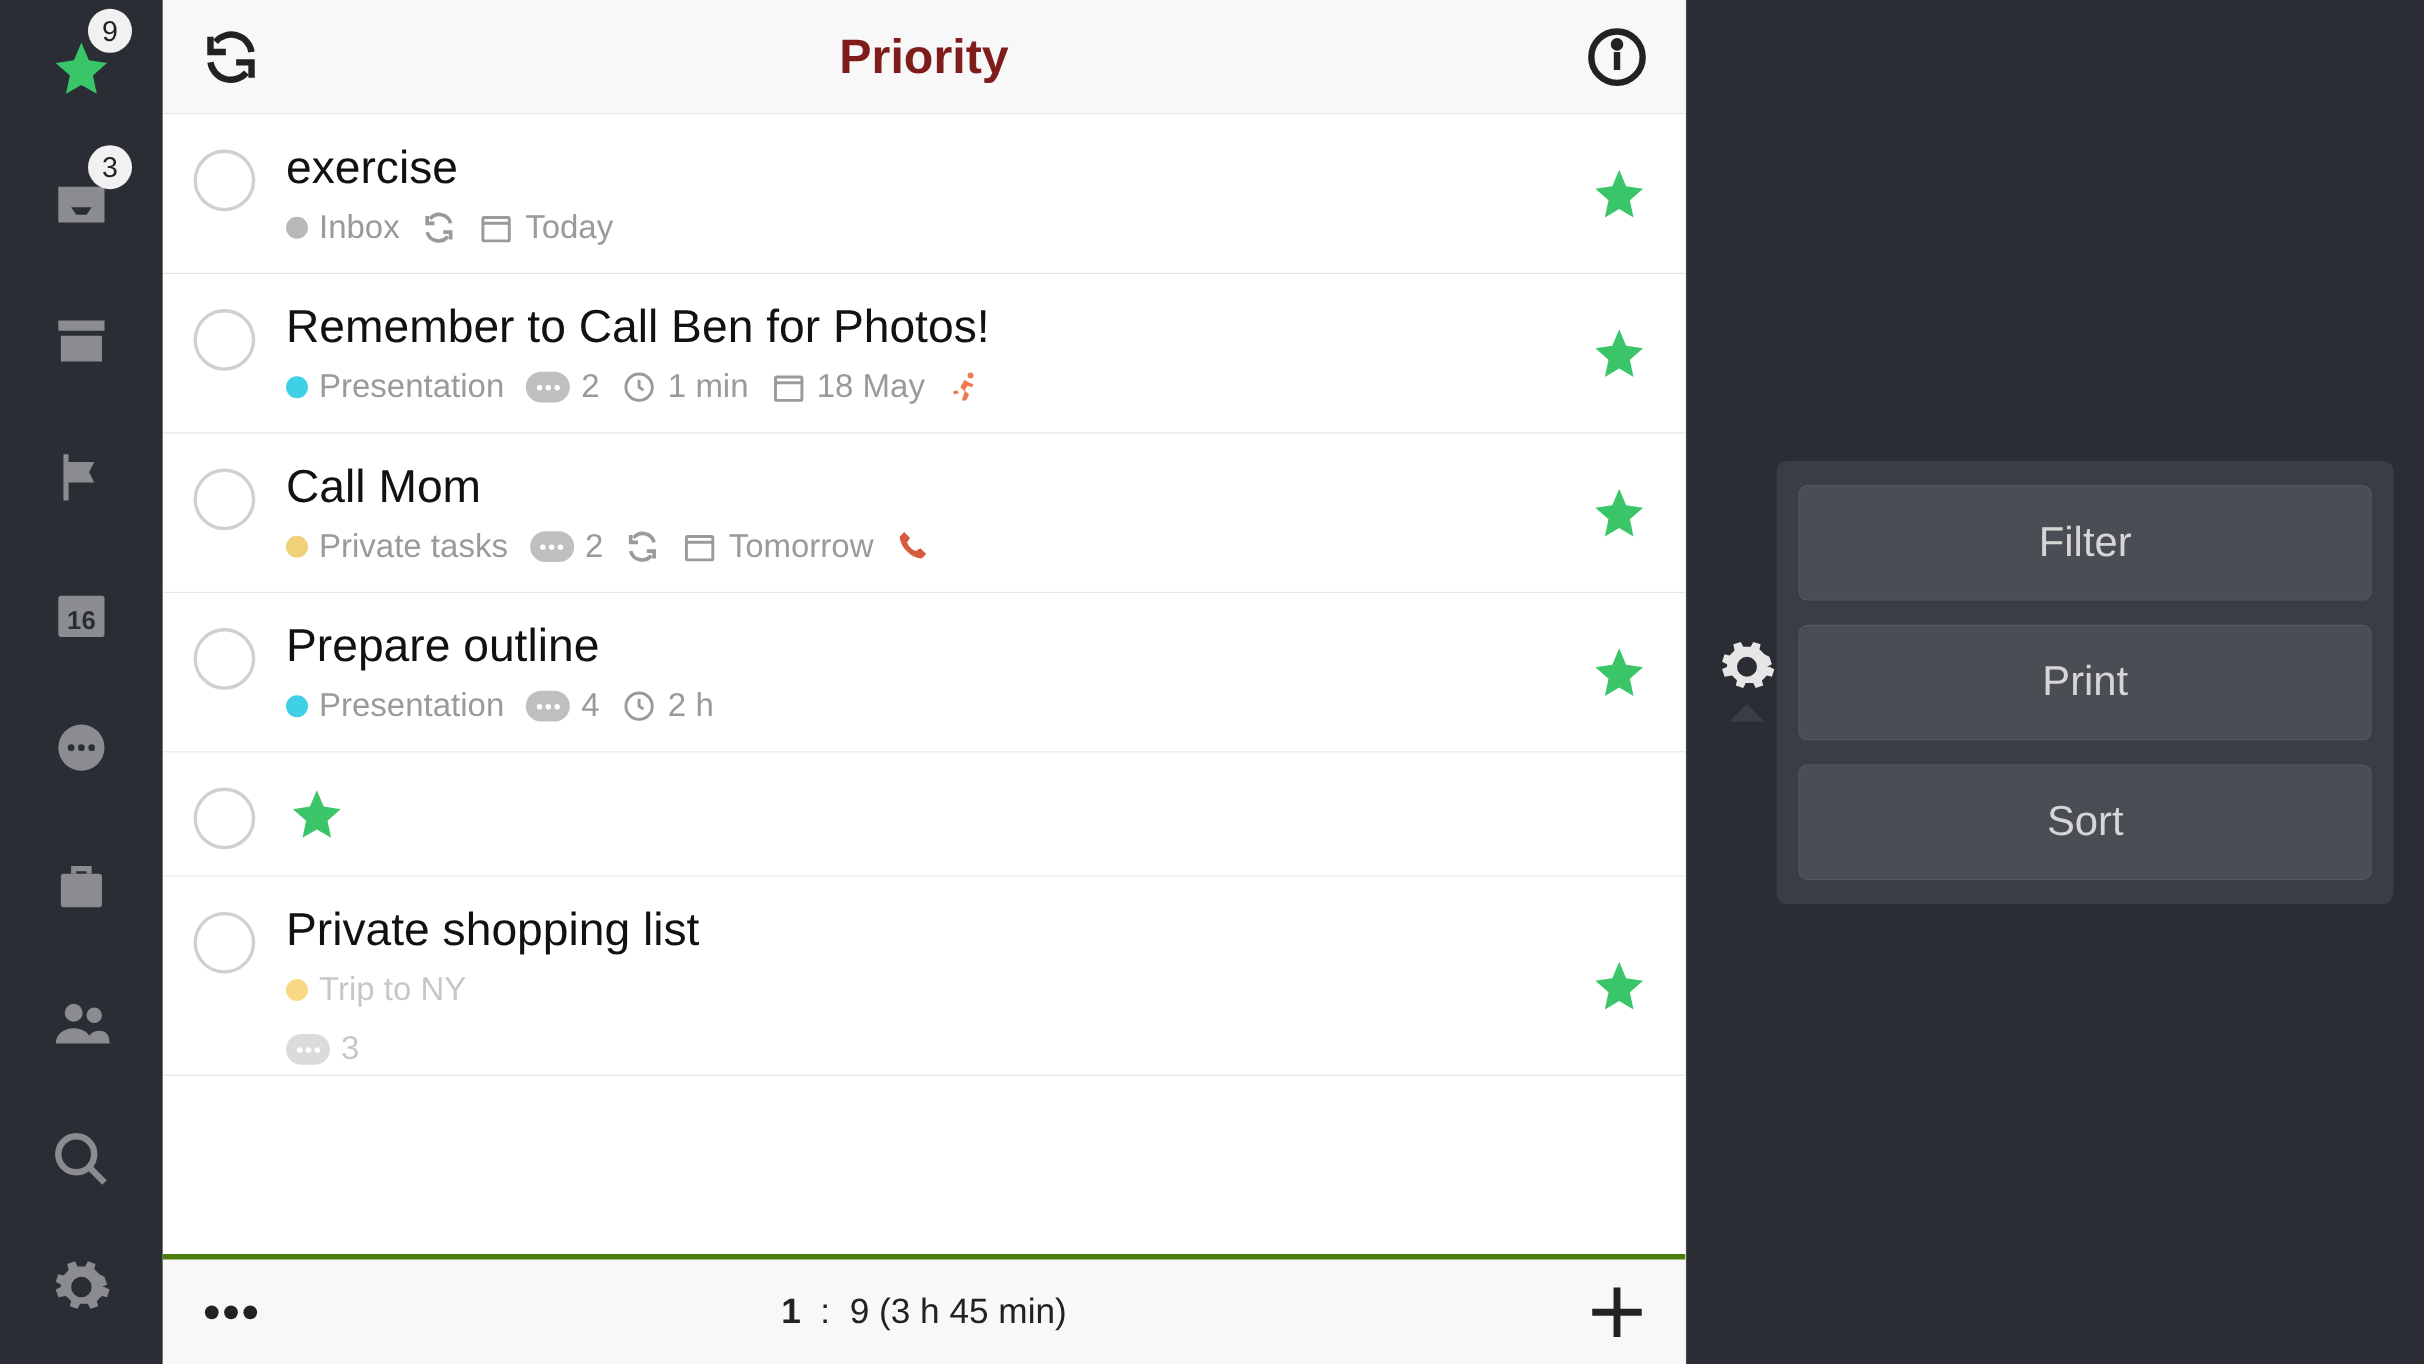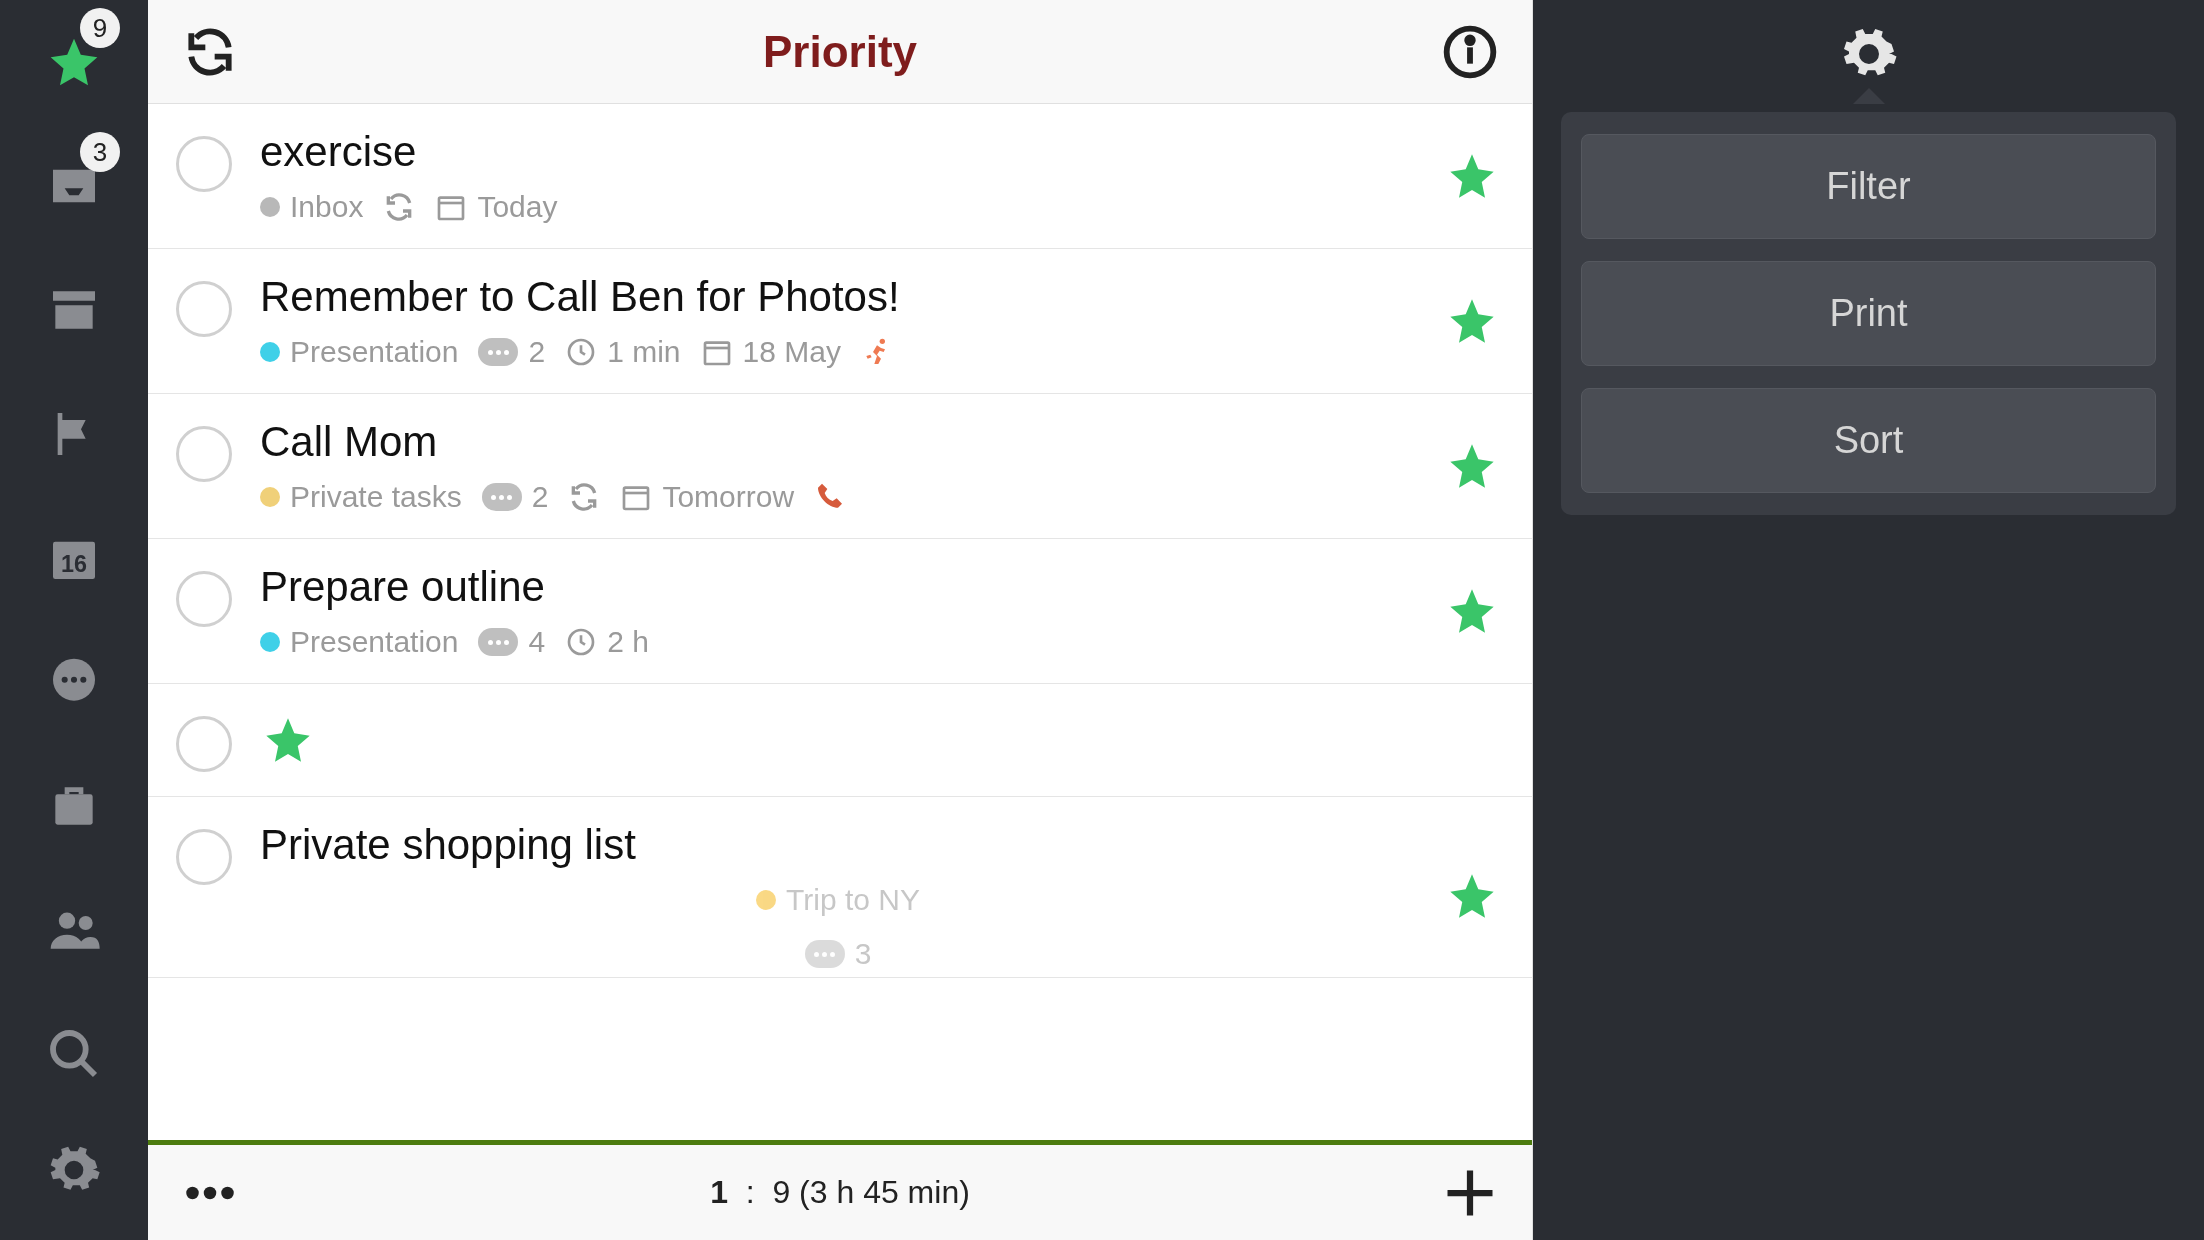--- a/index.html
+++ b/index.html
@@ -93,21 +93,20 @@
   }
   .task-content { flex: 1; }
   .task-title {
     font-size: 42px;
     color: #111;
     margin-bottom: 14px;
     font-weight: 400;
   }
   .task-meta {
     display: flex;
-    align-items: center;
     gap: 20px;
     color: #9a9a9a;
     font-size: 30px;
   }
   .dot {
     width: 20px; height: 20px; border-radius: 50%; display:inline-block;
   }
   .meta-item { display: flex; align-items: center; gap: 10px; }
   .meta-item svg { width: 32px; height: 32px; }
   .comment-pill {
@@ -141,21 +140,20 @@
     font-size: 32px;
     color: #222;
   }
   .footer-btn { width:60px; height:60px; display:flex; align-items:center; justify-content:center; cursor:pointer; }
 
   
   .right-panel {
     flex: 1;
     background: #2a2d33;
     display: flex;
-    flex-direction: column;
     align-items: center;
     padding: 24px 28px;
   }
   .gear-top {
     width: 60px; height: 60px; margin-bottom: 28px;
     display:flex; align-items:center; justify-content:center;
     position: relative;
   }
   .gear-top::after {
     content:"";

